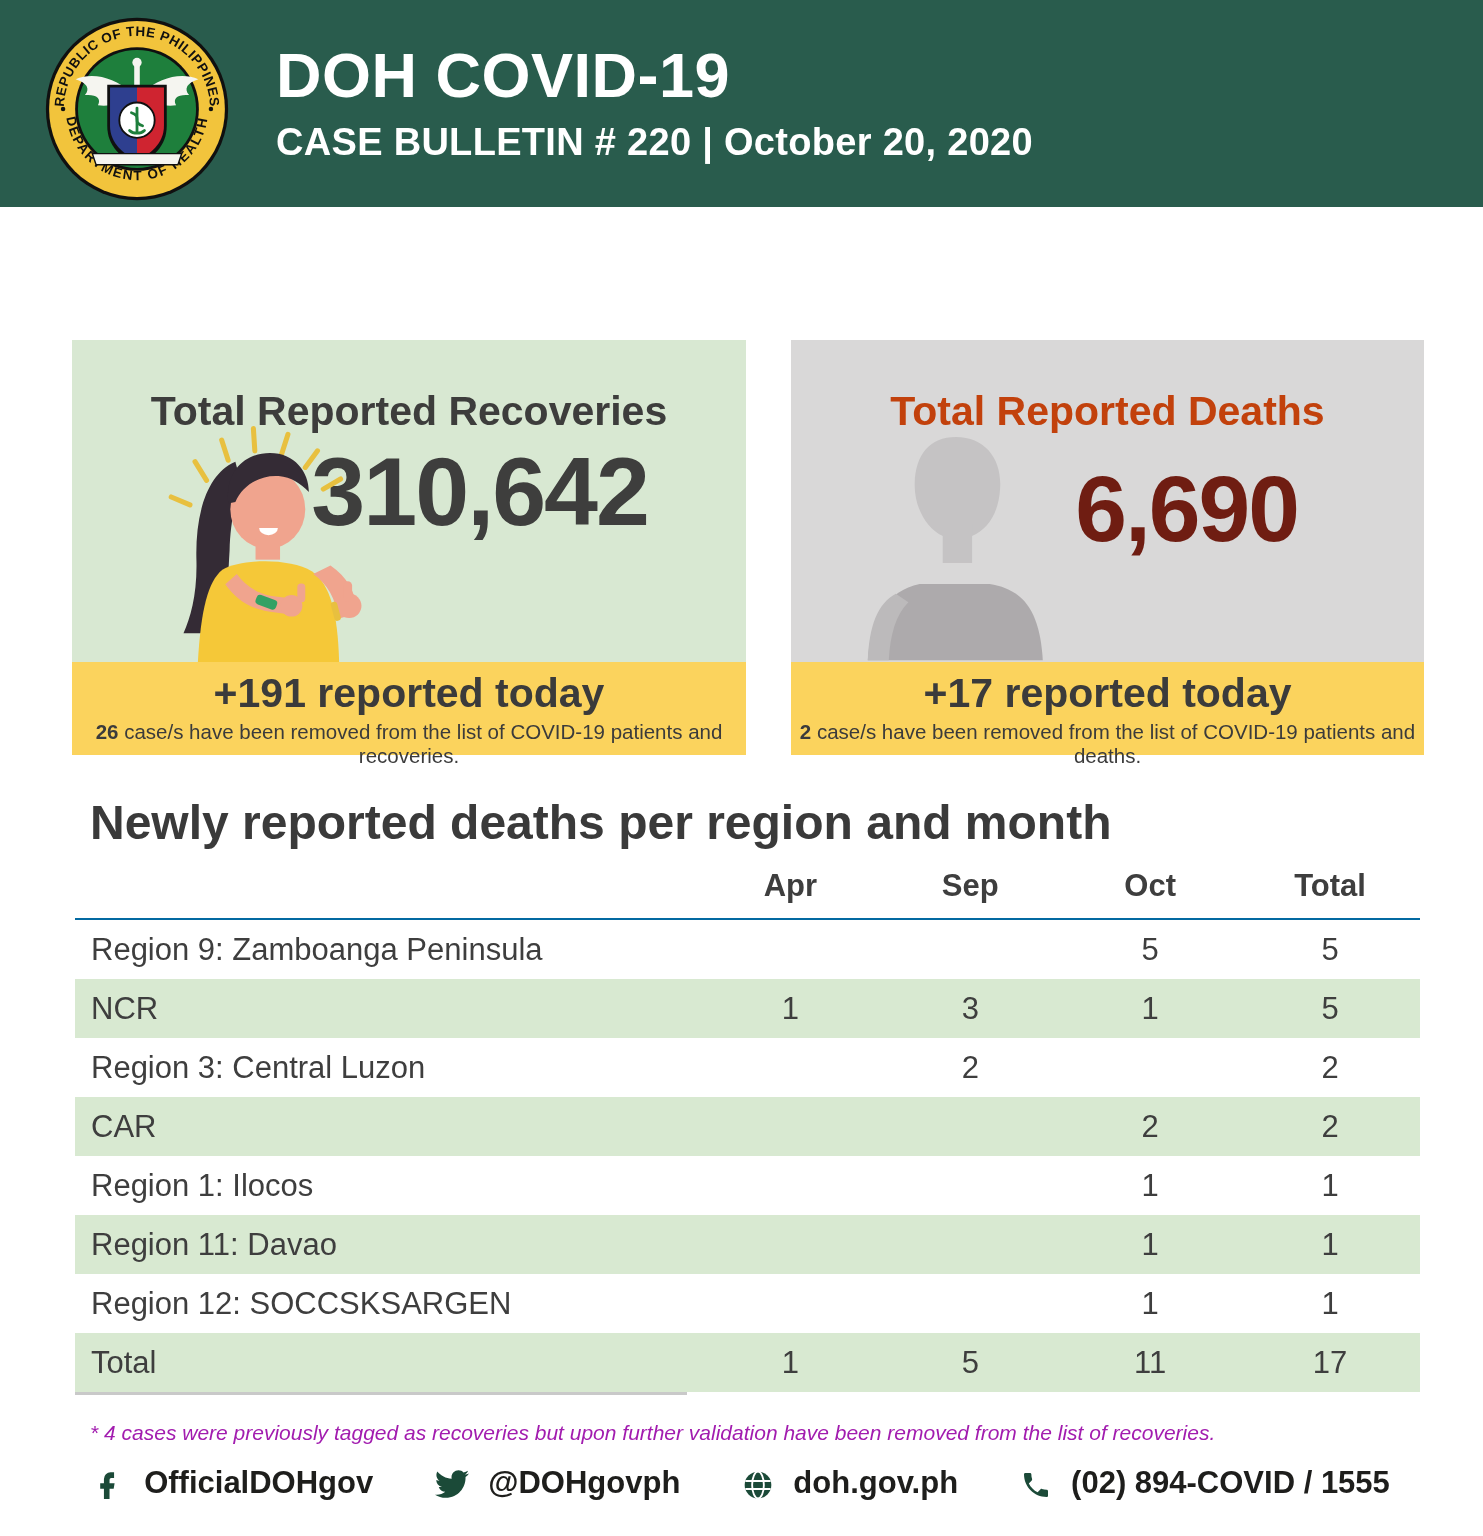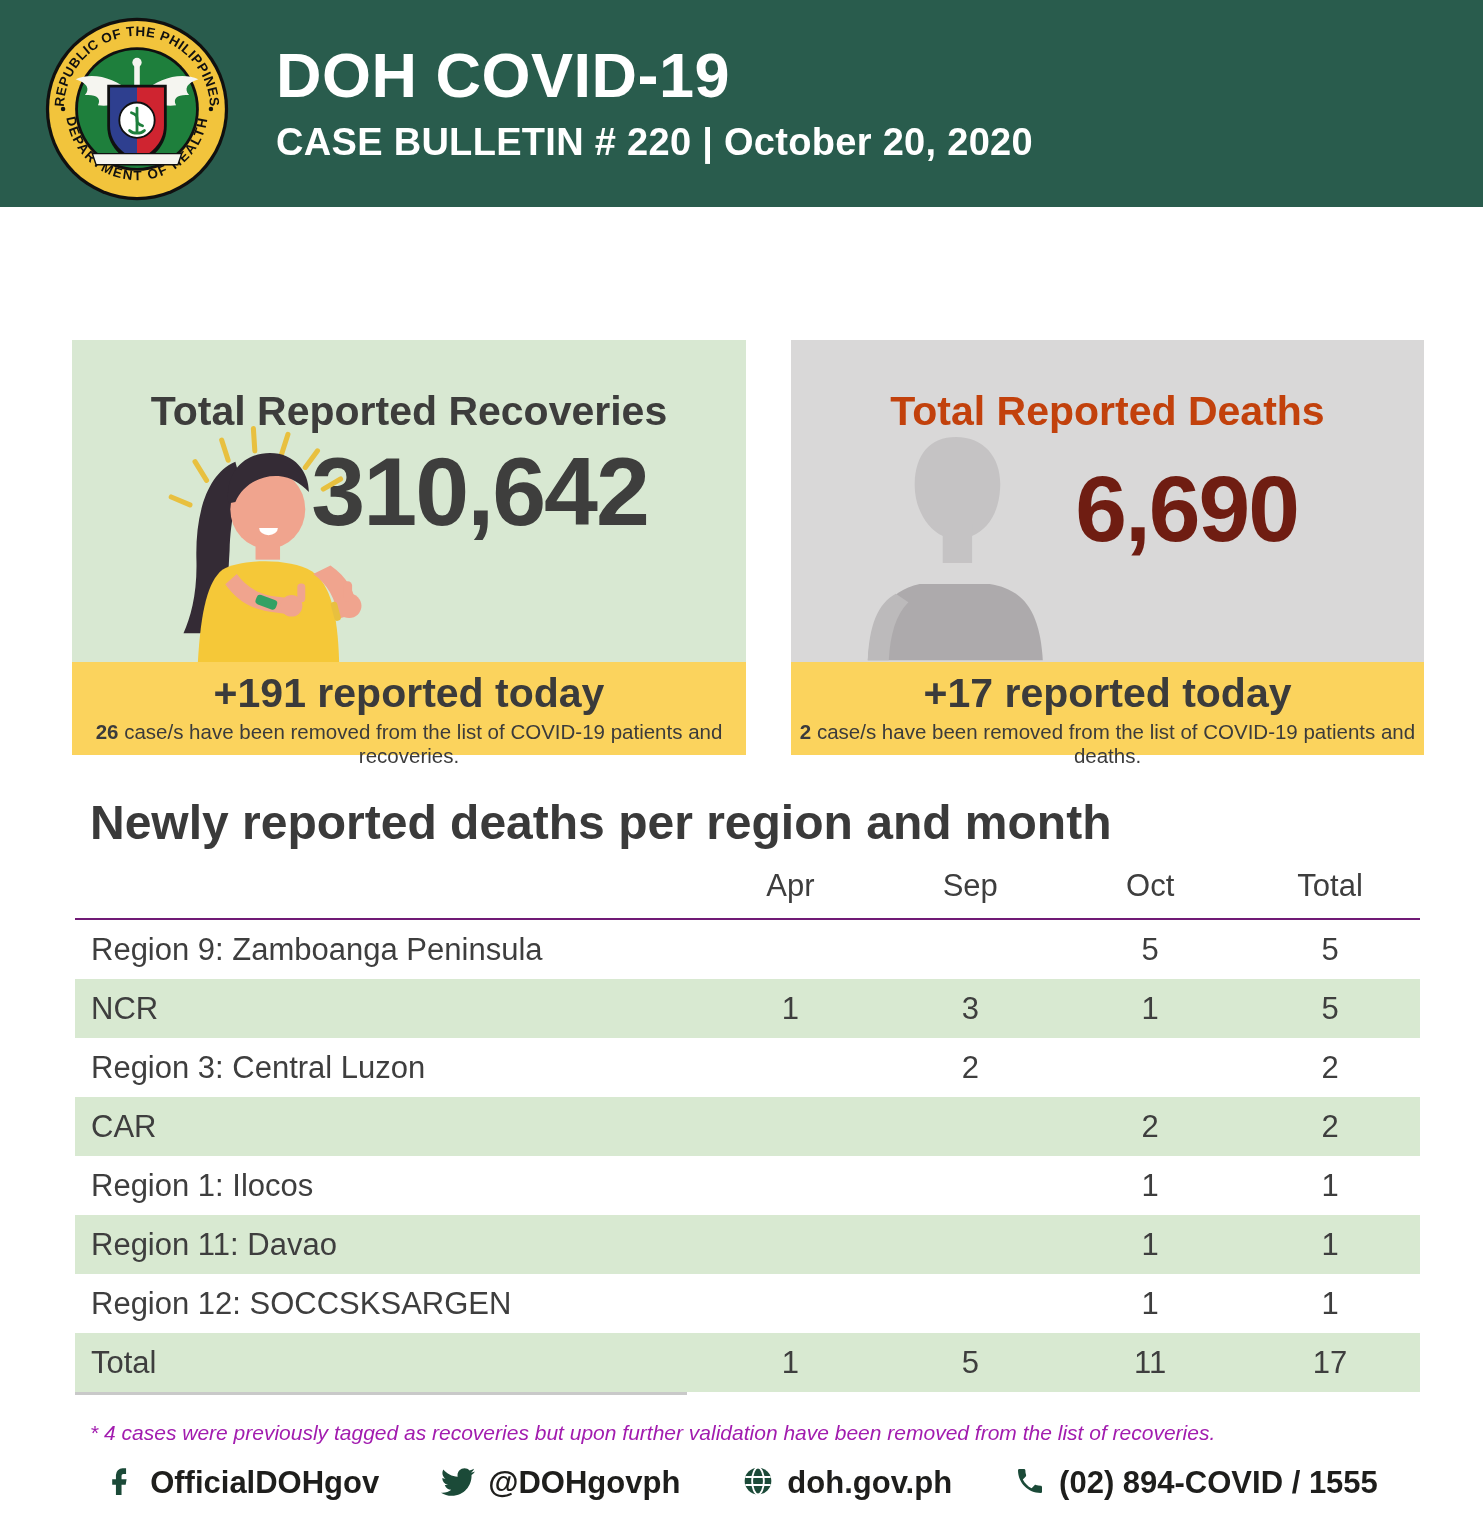--- a/index.html
+++ b/index.html
@@ -34,31 +34,31 @@
   .band-line1 .delta{font-weight:800;}
   .band-note{font-size:20.5px;margin-top:3px;}
   .band-note .nb{font-weight:700;}
 
   
   .table-section{margin:40px 63px 0 75px;}
   .table-title{font-size:48px;font-weight:700;color:#3a3a3a;padding-left:15px;margin-top:40px;}
   table{width:100%;border-collapse:collapse;table-layout:fixed;margin-top:12px;
         font-size:31px;color:#3e3e3e;}
   col.c-region{width:46.5%;}
-  thead th{font-weight:400;text-align:center;padding:6px 0 14px;border-bottom:2px solid #701a75;color:#3e3e3e;}
+  thead th{font-weight:700;text-align:center;padding:6px 0 14px;border-bottom:2px solid #0369a1;color:#3e3e3e;}
   tbody td{height:57px;vertical-align:middle;}
   td.region{padding-left:16px;text-align:left;}
   td.num{text-align:center;}
   tr.green{background:#d8e9d1;}
   .afterline{width:612px;height:3px;background:#c9c9c9;}
 
   
   .footnote{margin:26px 90px 13px 90px;font-style:italic;font-size:21px;color:#a21caf;}
   .footer{display:flex;justify-content:center;align-items:center;gap:62px;margin-top:20px;}
-  .f-item{display:flex;align-items:flex-start;gap:13px;font-size:31px;font-weight:700;color:#1e1e1c;}
+  .f-item{display:flex;align-items:flex-end;gap:19px;font-size:31px;font-weight:700;color:#1e1e1c;}
   .f-item svg{display:block;}
 </style>
 </head>
 <body>
 
 <div class="page">
 
   <div class="header">
     <svg class="logo" viewBox="0 0 200 200">
       <circle cx="100" cy="100" r="98" fill="#101010"></circle>

